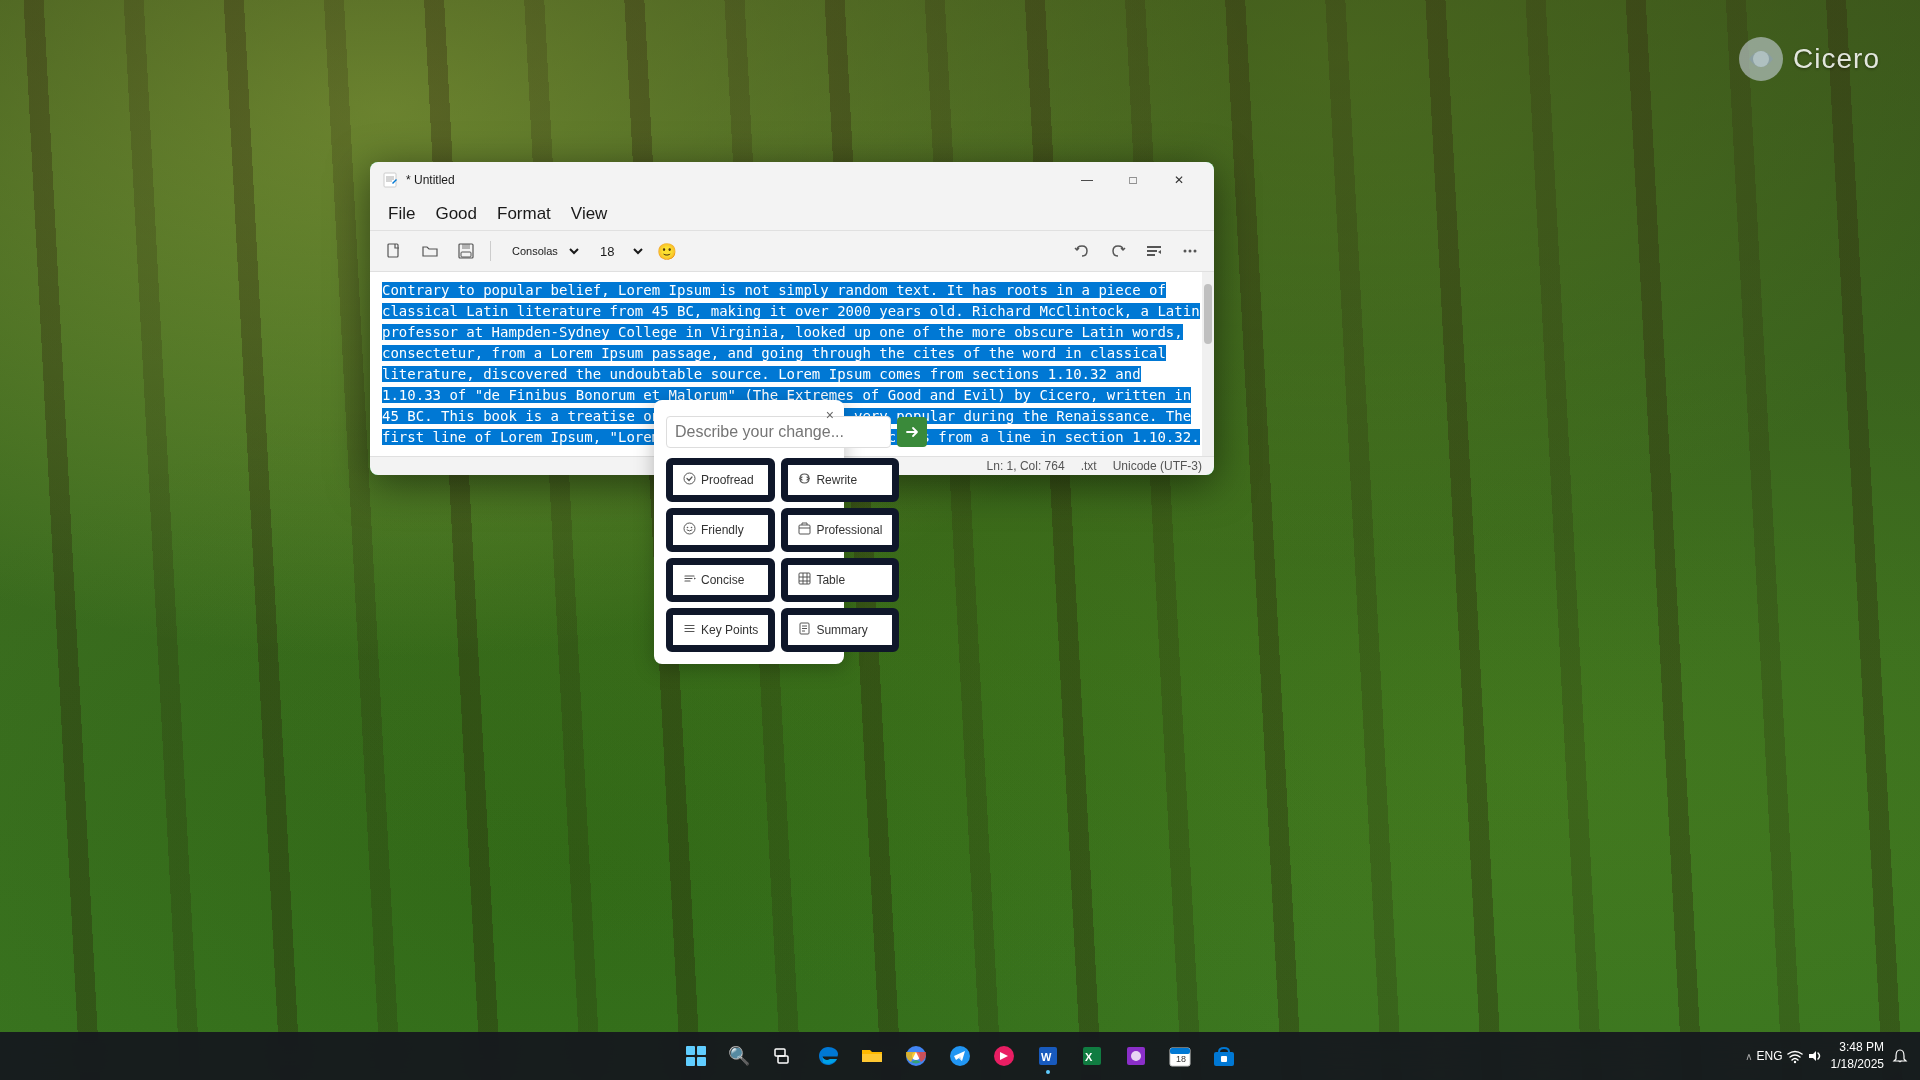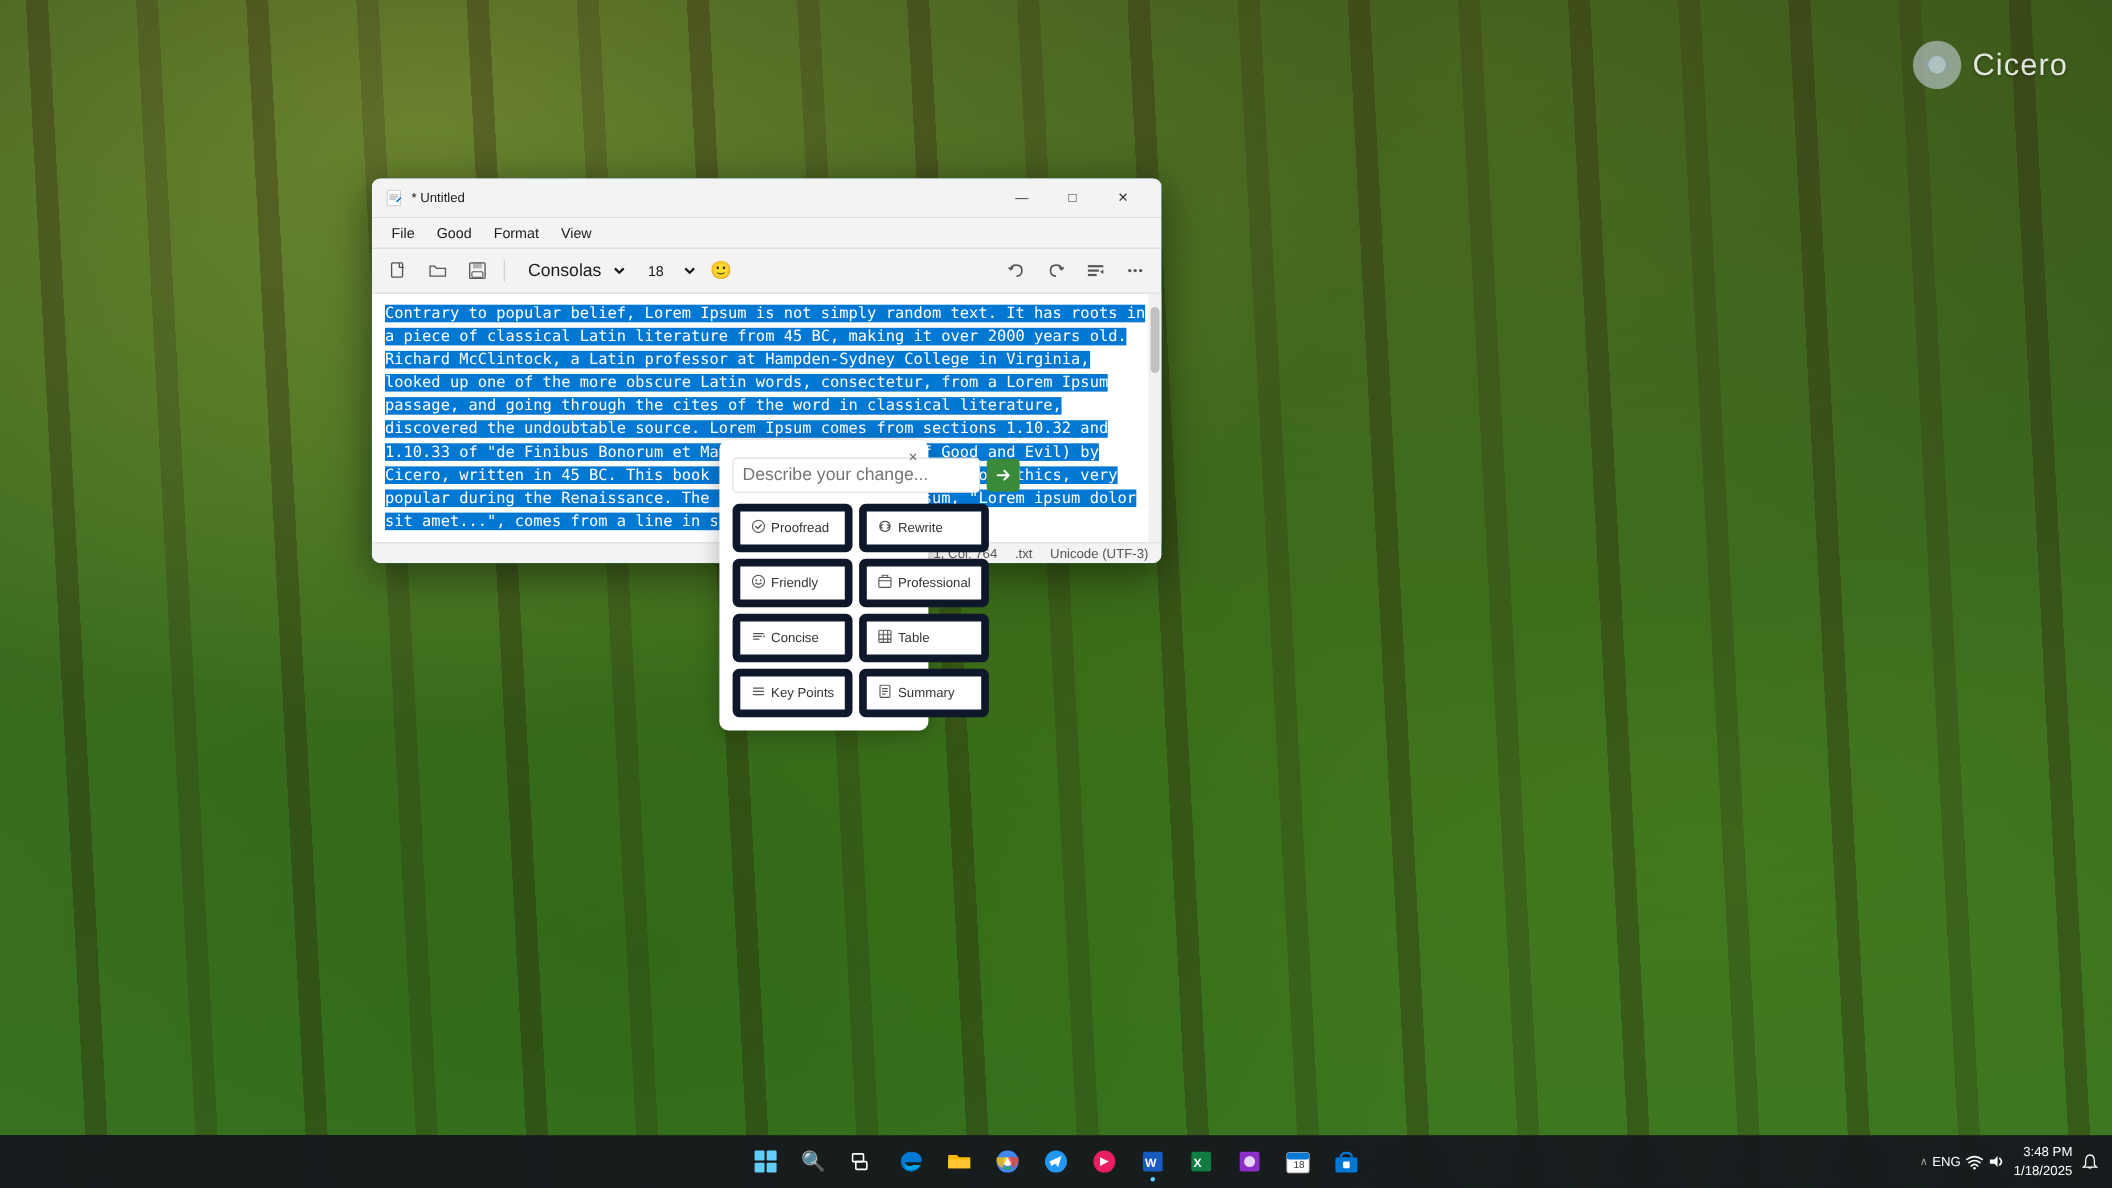--- a/index.html
+++ b/index.html
@@ -78,23 +78,23 @@
       font-size: 28px;
       font-weight: 300;
       text-shadow: 0 1px 3px rgba(0,0,0,0.5);
       letter-spacing: 1px;
     }
 
     
     .notepad-window {
       position: absolute;
       top: 162px;
-      left: 338px;
-      width: 718px;
-      background: #0f766e;
+      left: 370px;
+      width: 844px;
+      background: #22c55e;
       border-radius: 8px;
       box-shadow: 0 8px 40px rgba(0,0,0,0.5);
       overflow: hidden;
     }
 
     .title-bar {
       display: flex;
       align-items: center;
       justify-content: space-between;
       background: #f3f3f3;
@@ -137,21 +137,21 @@
     .menu-bar {
       display: flex;
       align-items: center;
       padding: 2px 8px;
       background: #f3f3f3;
       border-bottom: 1px solid #e0e0e0;
     }
 
     .menu-item {
       padding: 4px 10px;
-      font-size: 13px;
+      font-size: 17px;
       color: #1a1a1a;
       cursor: pointer;
       border-radius: 4px;
     }
 
     
     .toolbar {
       display: flex;
       align-items: center;
       padding: 4px 8px;
@@ -176,21 +176,21 @@
 
     .toolbar-separator {
       width: 1px;
       height: 20px;
       background: #ccc;
       margin: 0 4px;
     }
 
     .font-select {
       padding: 3px 8px;
-      font-size: 16px;
+      font-size: 11px;
       border: 1px solid transparent;
       background: transparent;
       border-radius: 4px;
       cursor: pointer;
       color: #1a1a1a;
     }
 
     .font-size-select {
       padding: 3px 8px;
       font-size: 13px;

